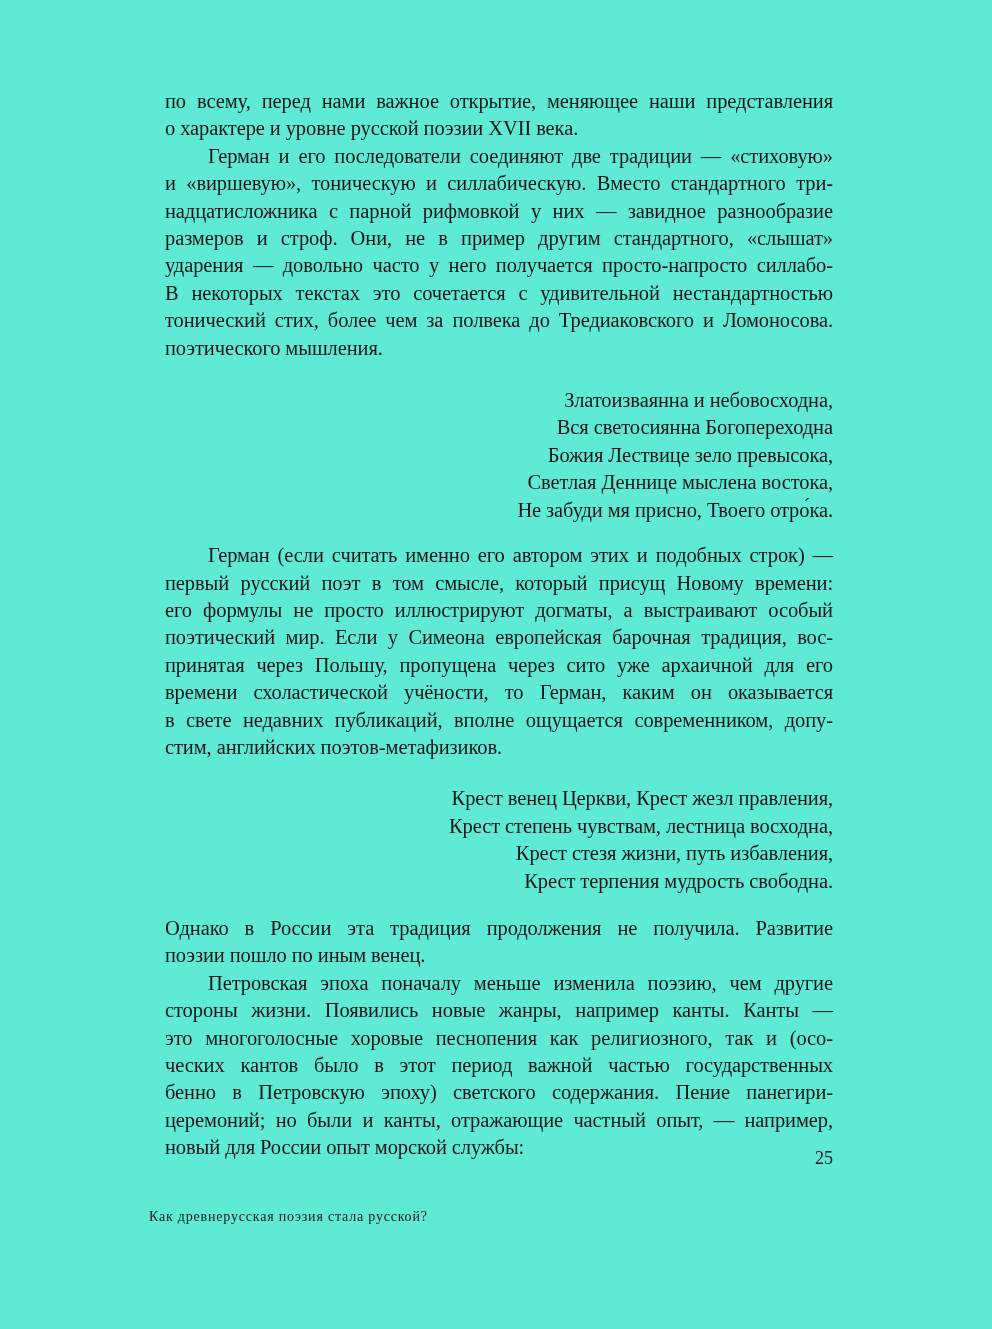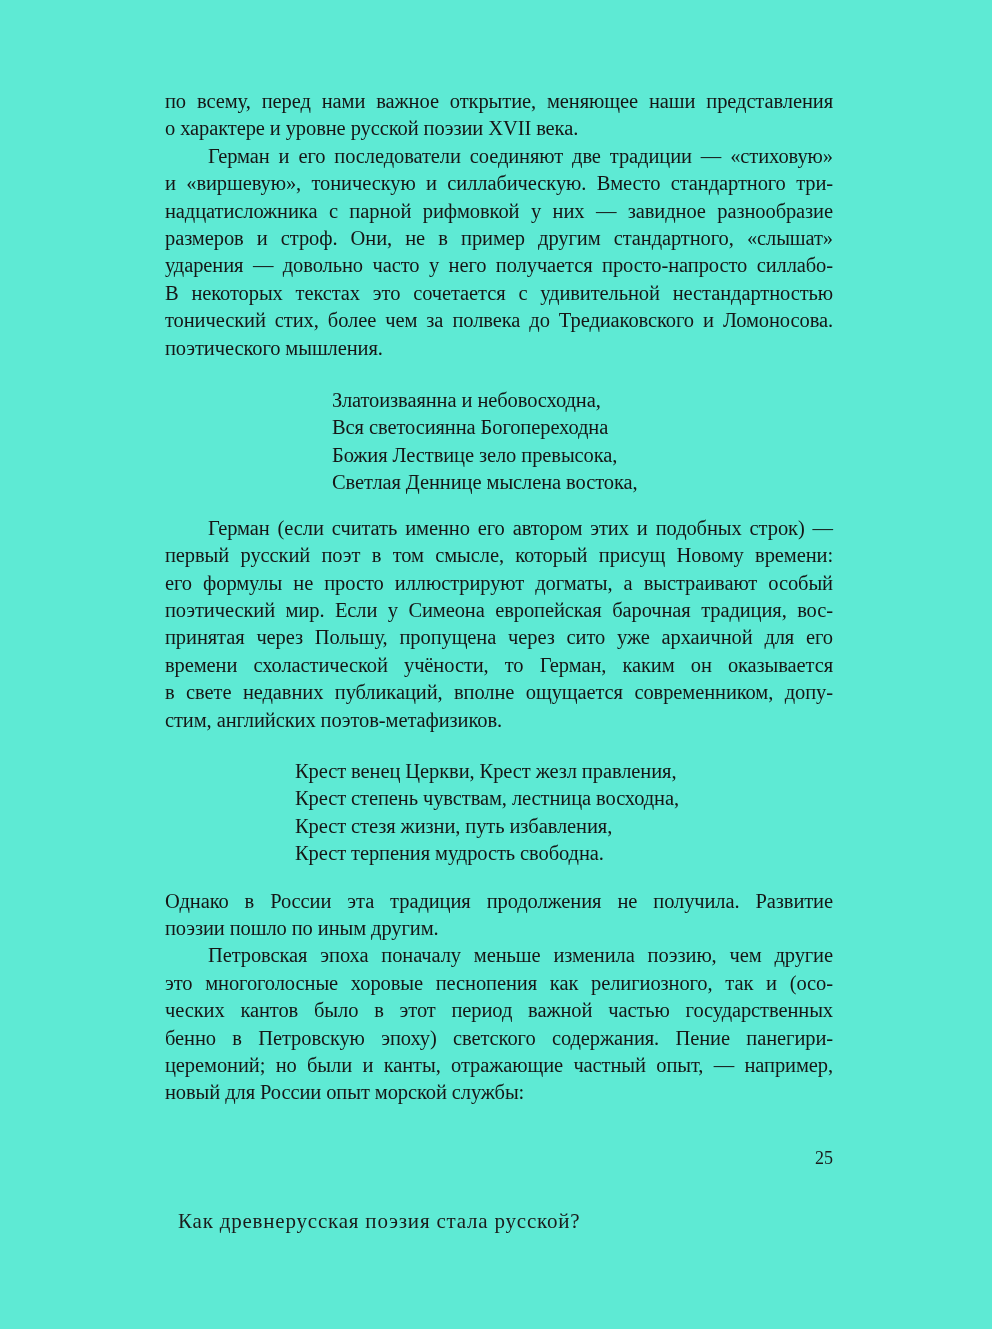--- a/index.html
+++ b/index.html
@@ -27,26 +27,26 @@
   }
   .para { margin: 0; }
   .tl { text-align: justify; }          
   .tl.j { text-align-last: justify; }   
   .tl.ind { text-indent: 43px; }        
   .verse {
     margin: 25px 0 18px 0;
   }
   .verse.v1 { margin-left: 167px; }
   .verse.v2 { margin-left: 130px; margin-top: 24px; margin-bottom: 20px; }
-  .verse .vl { text-align: left; }
+  .verse .vl { text-align: right; }
   .footer-title {
     position: absolute;
-    left: 178px;
+    left: 149px;
     top: 1209px;
-    font-size: 21px;
+    font-size: 14px;
     letter-spacing: 0.8px;
     color: #1b1b1b;
     white-space: nowrap;
   }
   .page-number {
     position: absolute;
     right: 159px;
     top: 1148px;
     font-size: 18px;
     color: #1b1b1b;
@@ -72,20 +72,21 @@
       <div class="tl j">В некоторых текстах это сочетается с удивительной нестандартностью</div>
       <div class="tl j">тонический стих, более чем за полвека до Тредиаковского и Ломоносова.</div>
       <div class="tl">поэтического мышления.</div>
     </div>
 
     <div class="verse v1">
       <div class="vl">Златоизваянна и небовосходна,</div>
       <div class="vl">Вся светосиянна Богопереходна</div>
       <div class="vl">Божия Лествице зело превысока,</div>
       <div class="vl">Светлая Деннице мыслена востока,</div>
+      <div class="vl">Не забуди мя присно, Твоего отро́ка.</div>
     </div>
 
     <div class="para">
       <div class="tl j ind">Герман (если считать именно его автором этих и подобных строк) —</div>
       <div class="tl j">первый русский поэт в том смысле, который присущ Новому времени:</div>
       <div class="tl j">его формулы не просто иллюстрируют догматы, а выстраивают особый</div>
       <div class="tl j">поэтический мир. Если у Симеона европейская барочная традиция, вос-</div>
       <div class="tl j">принятая через Польшу, пропущена через сито уже архаичной для его</div>
       <div class="tl j">времени схоластической учёности, то Герман, каким он оказывается</div>
       <div class="tl j">в свете недавних публикаций, вполне ощущается современником, допу-</div>
@@ -94,25 +95,26 @@
 
     <div class="verse v2">
       <div class="vl">Крест венец Церкви, Крест жезл правления,</div>
       <div class="vl">Крест степень чувствам, лестница восходна,</div>
       <div class="vl">Крест стезя жизни, путь избавления,</div>
       <div class="vl">Крест терпения мудрость свободна.</div>
     </div>
 
     <div class="para">
       <div class="tl j">Однако в России эта традиция продолжения не получила. Развитие</div>
-      <div class="tl">поэзии пошло по иным другим.</div>
+      <div class="tl">поэзии пошло по иным венец.</div>
     </div>
 
     <div class="para">
       <div class="tl j ind">Петровская эпоха поначалу меньше изменила поэзию, чем другие</div>
+      <div class="tl j">стороны жизни. Появились новые жанры, например канты. Канты —</div>
       <div class="tl j">это многоголосные хоровые песнопения как религиозного, так и (осо-</div>
       <div class="tl j">ческих кантов было в этот период важной частью государственных</div>
       <div class="tl j">бенно в Петровскую эпоху) светского содержания. Пение панегири-</div>
       <div class="tl j">церемоний; но были и канты, отражающие частный опыт, — например,</div>
       <div class="tl">новый для России опыт морской службы:</div>
     </div>
 
   </div>
 
   <div class="footer-title">Как древнерусская поэзия стала русской?</div>

